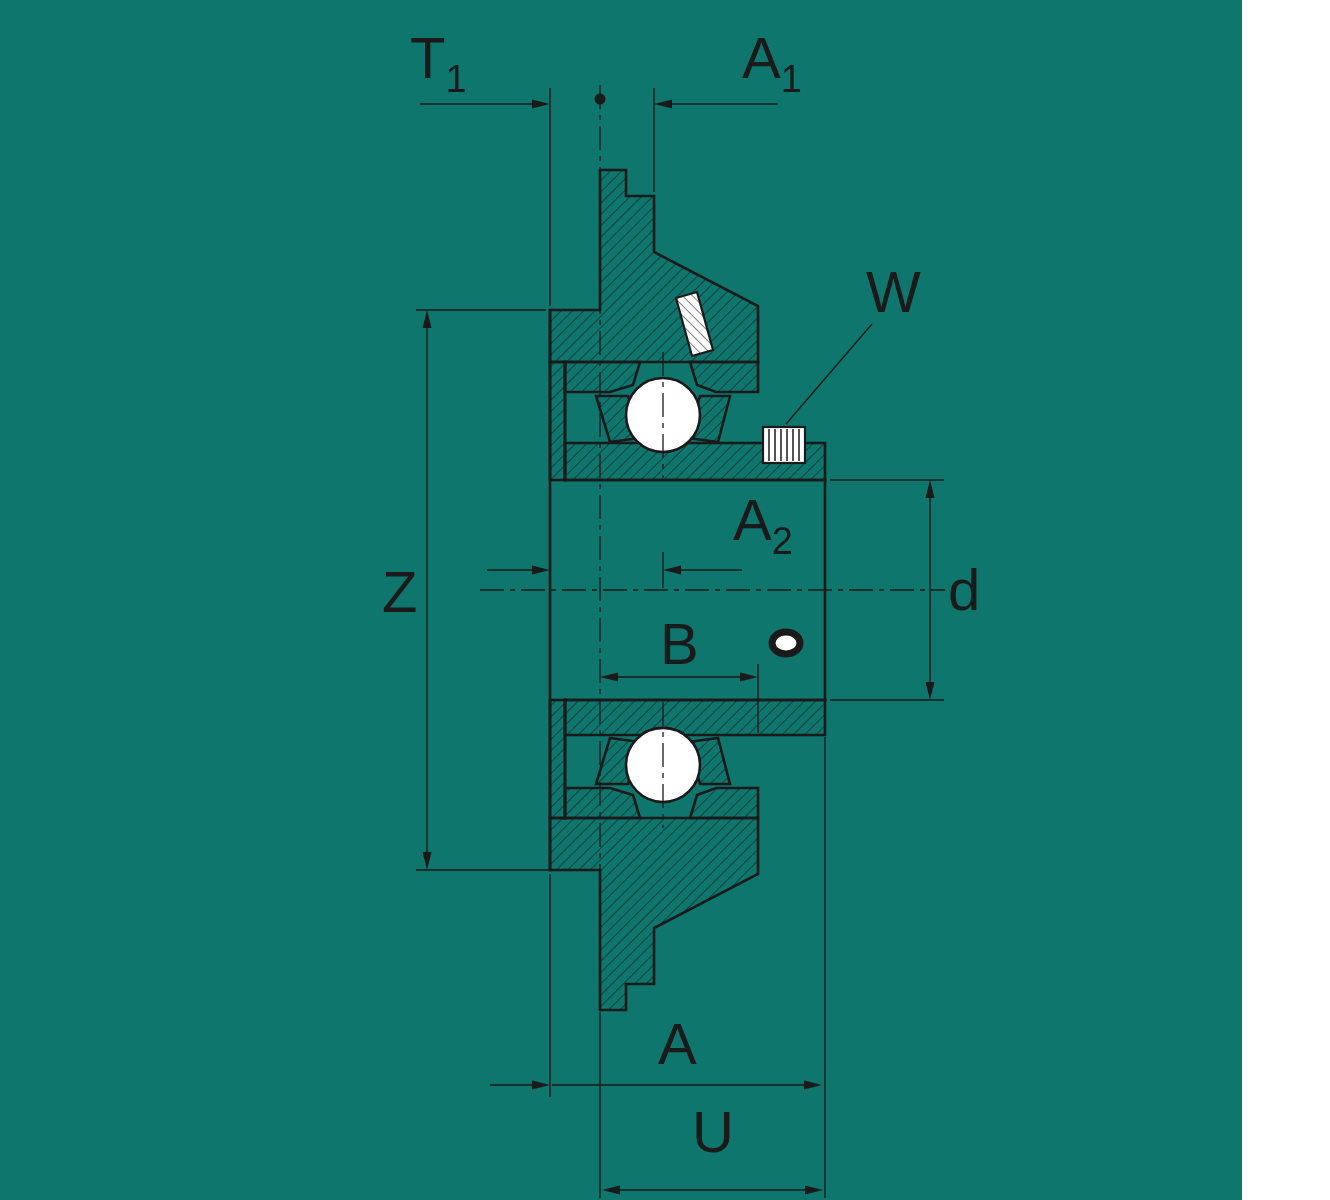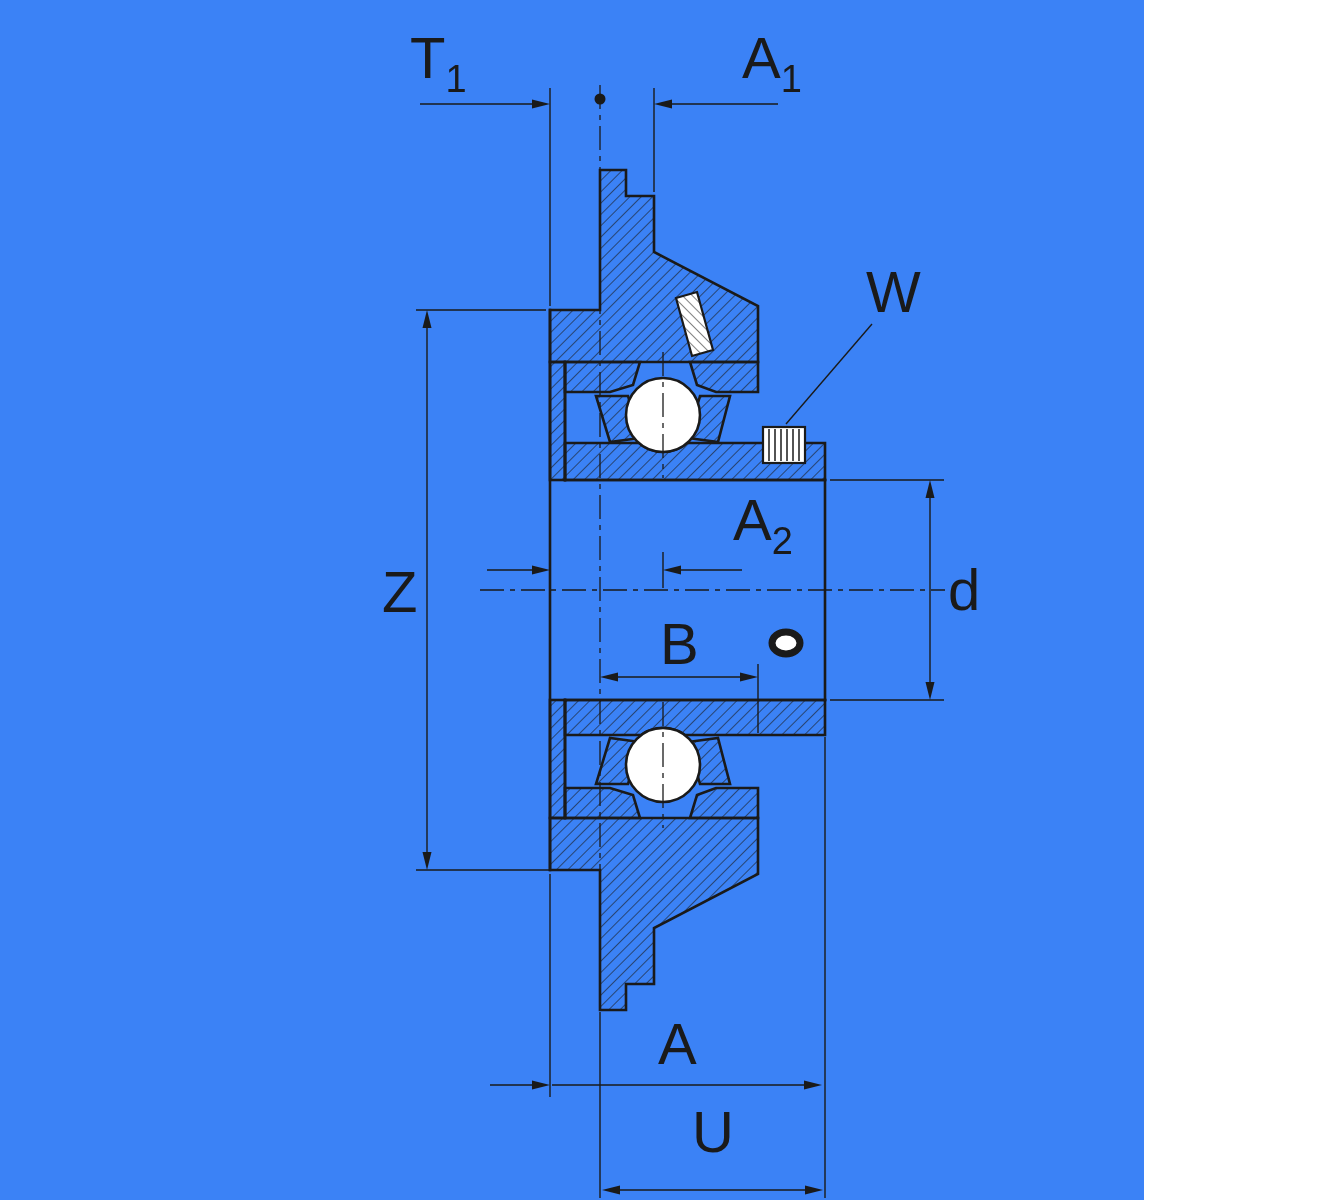--- a/index.html
+++ b/index.html
@@ -1,16 +1,16 @@
 <!DOCTYPE html>
 <html><head>
 <meta charset="utf-8">
 <style>
   html,body{margin:0;padding:0;background:#ffffff;}
-  .stage{width:1144px;height:1200px;background:#3b82f6;position:relative;overflow:hidden;}
+  .stage{width:1242px;height:1200px;background:#0f766e;position:relative;overflow:hidden;}
   svg{display:block;}
   svg text{font-family:"Liberation Sans","DejaVu Sans",sans-serif;fill:#1a1a1a;}
   .thick{stroke:#1a1a1a;stroke-width:2.6;fill:none;stroke-linecap:square;}
   .hatched{stroke:#1a1a1a;stroke-width:2.6;fill:url(#hatch);stroke-linejoin:miter;}
   .hatched2{stroke:#1a1a1a;stroke-width:2.2;fill:url(#hatch2);stroke-linejoin:miter;}
   .whitefill{fill:#ffffff;stroke:none;}
   .thin{stroke:#1a1a1a;stroke-width:1.4;fill:none;}
   .thread{stroke:#1a1a1a;stroke-width:1.5;fill:none;}
   .cl{stroke:#1a1a1a;stroke-width:1.3;fill:none;stroke-dasharray:24 6 5 6;}
   .arr{fill:#1a1a1a;stroke:none;}

